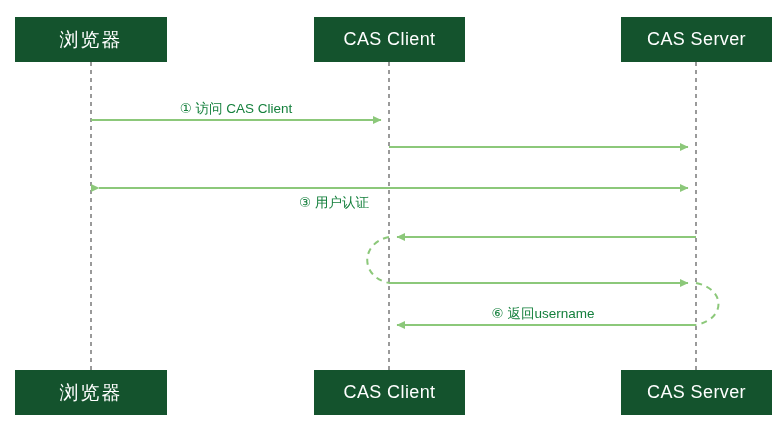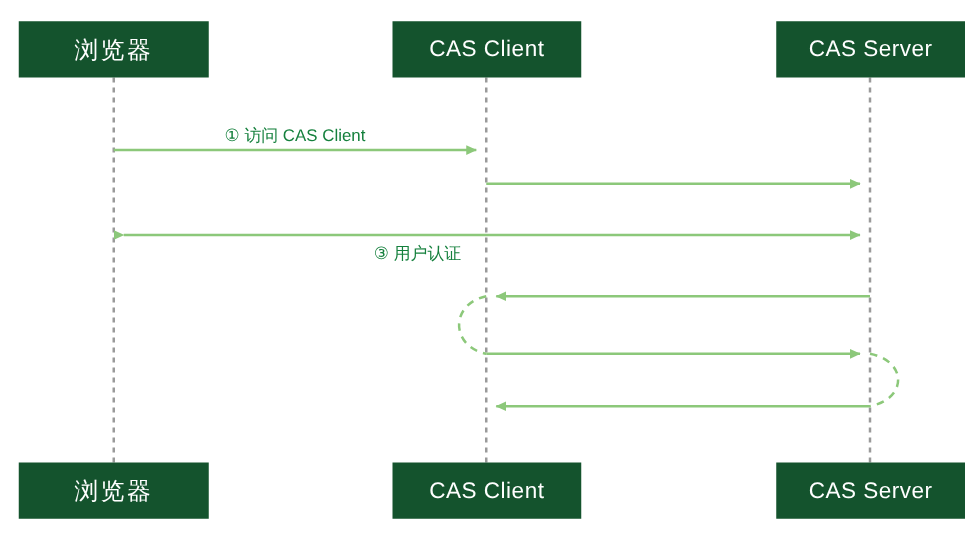--- a/index.html
+++ b/index.html
@@ -104,14 +104,15 @@
   </div>
   <div class="actor-box" style="left:314px; top:370px; width:151px; height:45px;">
     <span>CAS Client</span>
   </div>
   <div class="actor-box" style="left:621px; top:370px; width:151px; height:45px;">
     <span>CAS Server</span>
   </div>
 
   <div class="msg-label" style="left:86px; top:101px; width:300px;">① 访问 CAS Client</div>
   <div class="msg-label" style="left:184px; top:169px; width:300px;margin-top:26px;">③ 用户认证</div>
+  <div class="msg-label" style="left:393px; top:306px; width:300px;">⑥ 返回username</div>
 
 </div>
 
 </body></html>

